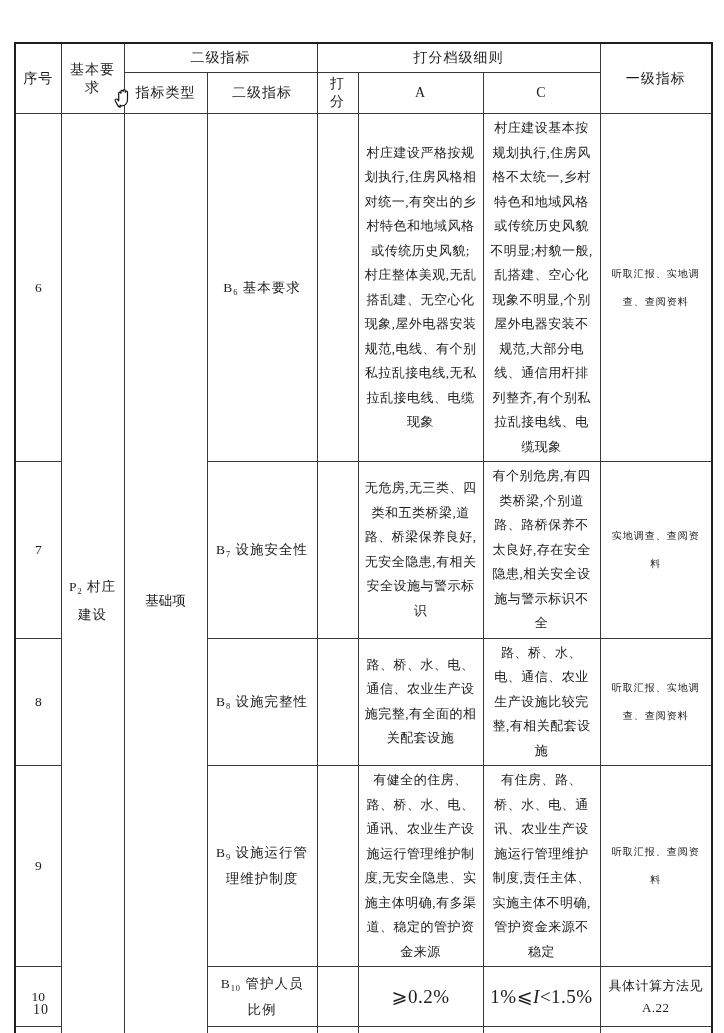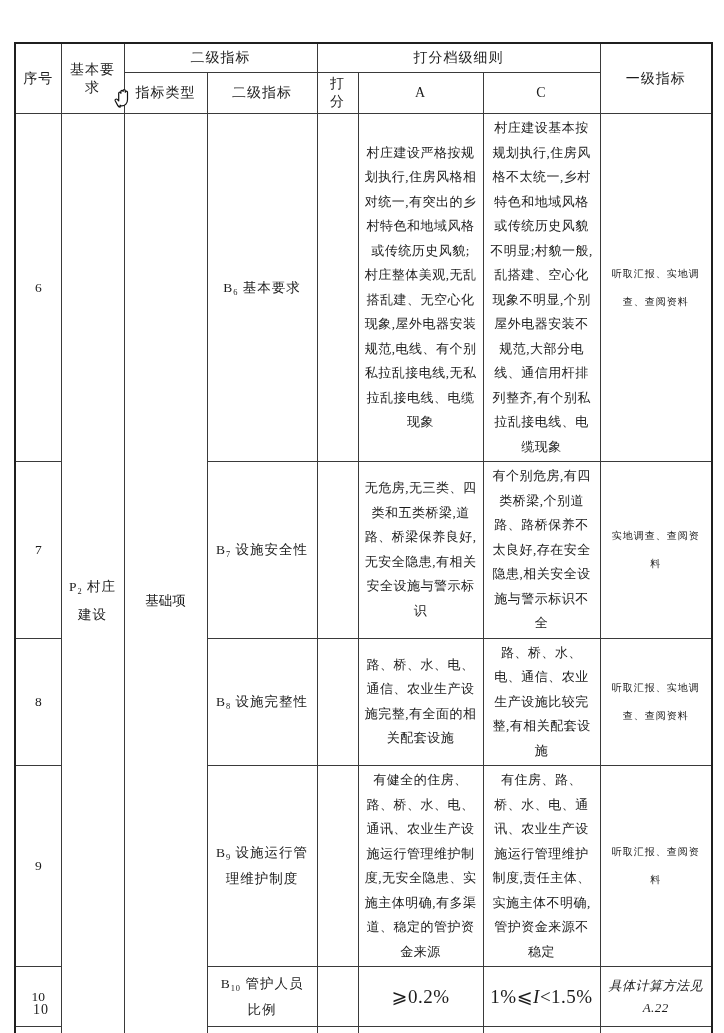--- a/index.html
+++ b/index.html
@@ -40,21 +40,20 @@
   .cell-text-left{
     text-align:left;padding:4px 8px;font-size:19px;letter-spacing:0.5px;
   }
   .cell-eval{
     font-weight:bold;line-height:28px;font-size:10px;letter-spacing:1px;
     padding:4px 6px;
   }
   .cell-eval-sm{
     font-weight:bold;line-height:22px;font-size:13px;letter-spacing:0.5px;
     padding:2px 6px;
-    font-style:italic;
   }
   .cell-level1{line-height:28px;letter-spacing:1px;}
   sub.sb{font-size:0.62em;vertical-align:-0.3em;line-height:0;}
   i.var{font-style:italic;font-family:"Liberation Serif",serif;}
   .r6{height:330px;} .r7{height:145px;} .r8{height:115px;}
   .r9{height:183px;} .r10{height:60px;} .r11{height:62px;}
   .page-number{
     position:absolute;left:33px;top:1002px;font-size:14px;letter-spacing:1px;
   }
   .cursor{

